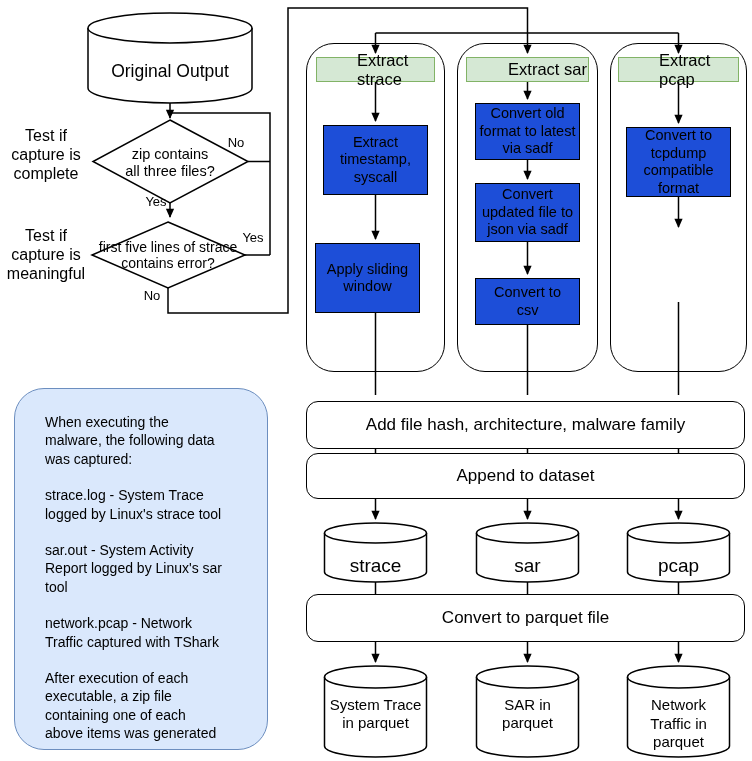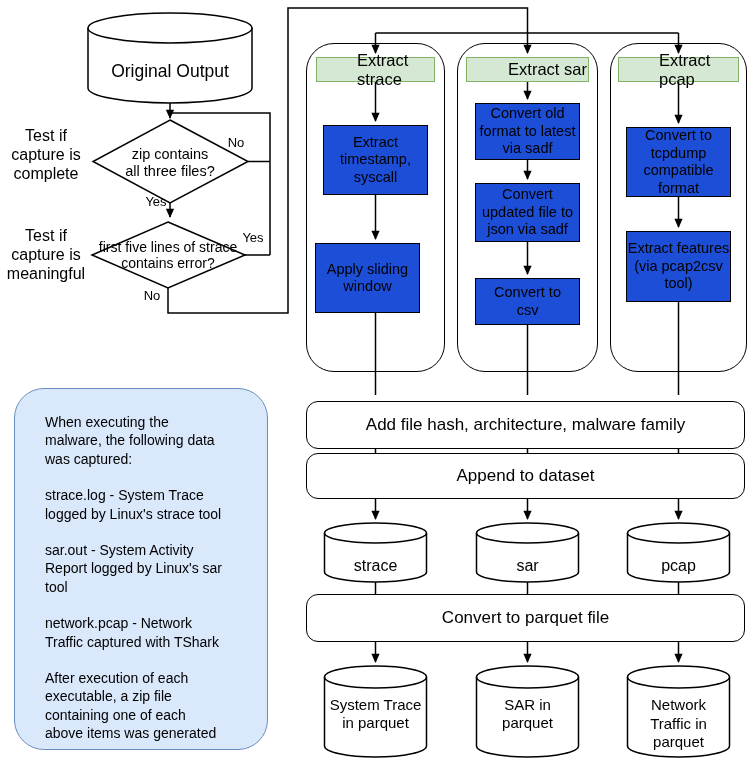--- a/index.html
+++ b/index.html
@@ -14,21 +14,21 @@
         font-size:14.5px;line-height:17.5px;}
   .pipe{position:absolute;border:1.5px solid #000;border-radius:28px;top:43px;height:329px;}
   .ghead{position:absolute;top:57px;height:25px;background:var(--header-fill,#d5e8d4);
          border:1.5px solid var(--header-stroke,#82b366);display:flex;align-items:center;
          justify-content:center;font-size:16.5px;padding-left:40px;}
   .bar{position:absolute;left:306px;width:439px;background:#fff;border:1.5px solid #000;
        border-radius:12px;display:flex;align-items:center;justify-content:center;font-size:17px;}
   .yn{font-size:13px;}
   .side{left:0;width:92px;height:57px;font-size:16px;line-height:19px;}
   .dtext{font-size:14.5px;line-height:16.5px;}
-  .store-lbl{width:102px;height:20px;font-size:16px;}
+  .store-lbl{width:102px;height:20px;font-size:19px;}
   .final-lbl{width:102px;font-size:15px;line-height:18.5px;}
   #note-box{position:absolute;left:14px;top:388px;width:254px;height:362px;
             background:var(--note-fill,#dae8fc);border:1.5px solid var(--note-stroke,#6c8ebf);
             border-radius:30px;padding:24px 24px 0 30px;font-size:14px;line-height:18.4px;}
   #note-box p{margin:0 0 18px 0;white-space:pre-line;}
   .wire{stroke:var(--line,#000);stroke-width:1.5;fill:none;}
   .shape{stroke:var(--line,#000);stroke-width:1.5;fill:#fff;}
 </style>
 </head>
 <body>
@@ -143,23 +143,20 @@
   <div class="pbox" style="left:475px;top:183px;width:105px;height:59px;">Convert
 updated file to
 json via sadf</div>
   <div class="pbox" style="left:475px;top:278px;width:105px;height:47px;">Convert to
 csv</div>
 
   <div class="pbox" style="left:626px;top:127px;width:105px;height:70px;">Convert to
 tcpdump
 compatible
 format</div>
-  <div class="pbox" style="left:626px;top:231px;width:105px;height:71px;">Extract features
-(via pcap2csv
-tool)</div>
 
   <div class="bar" style="top:393px;height:48px;margin-top:8px;">Add file hash, architecture, malware family</div>
   <div class="bar" style="top:453px;height:46px;">Append to dataset</div>
   <div class="bar" style="top:594px;height:48px;">Convert to parquet file</div>
 
   <div class="lbl" style="left:93px;top:59px;width:154px;height:24px;font-size:17.5px;">Original Output</div>
 
   <div class="lbl side" style="top:126px;">Test if
 capture is
 complete</div>

